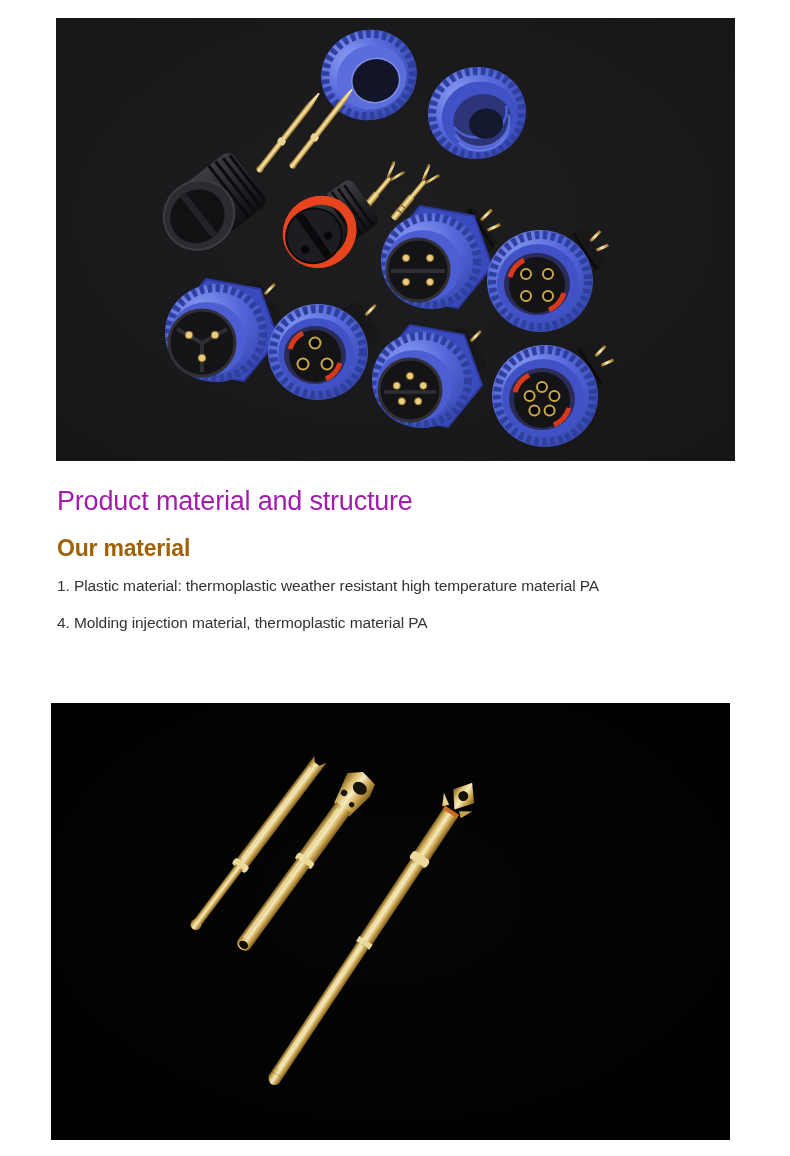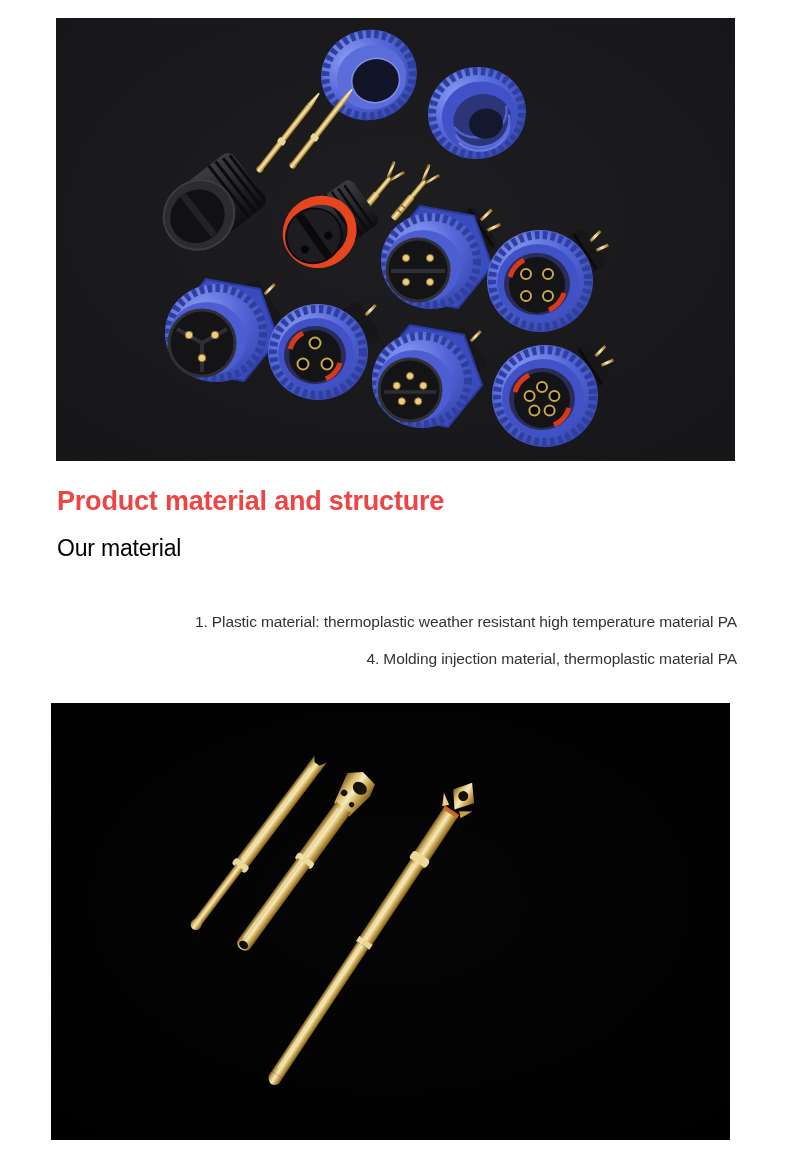--- a/index.html
+++ b/index.html
@@ -15,30 +15,30 @@
     background: #1a1a1c;
   }
   .pins-figure {
     position: absolute; left: 51px; top: 703px; width: 679px; height: 437px;
     background: #000000;
   }
   .hero-figure svg, .pins-figure svg { display: block; width: 100%; height: 100%; }
 
   .section-heading {
     position: absolute; left: 57px; top: 486px; margin: 0;
-    font-size: 27px; font-weight: 700; letter-spacing: -0.2px;
-    color: #ef4444; white-space: nowrap;
+    font-size: 27px; font-weight: 400; letter-spacing: -0.2px;
+    color: #a21caf; white-space: nowrap;
   }
   .subsection-heading {
     position: absolute; left: 57px; top: 535px; margin: 0;
-    font-size: 23px; font-weight: 400; letter-spacing: -0.2px;
-    color: #000000; white-space: nowrap;
+    font-size: 23px; font-weight: 700; letter-spacing: -0.2px;
+    color: #a16207; white-space: nowrap;
   }
   .material-list {
-    position: absolute; left: 57px; top: 612px; width: 680px; text-align: right;
+    position: absolute; left: 57px; top: 576px; width: 680px;
   }
   .material-list p {
     margin: 0 0 18px 0;
     font-size: 15.5px; line-height: 19px; letter-spacing: -0.1px;
     color: #333333; white-space: nowrap;
   }
 </style>
 </head>
 <body>
 

